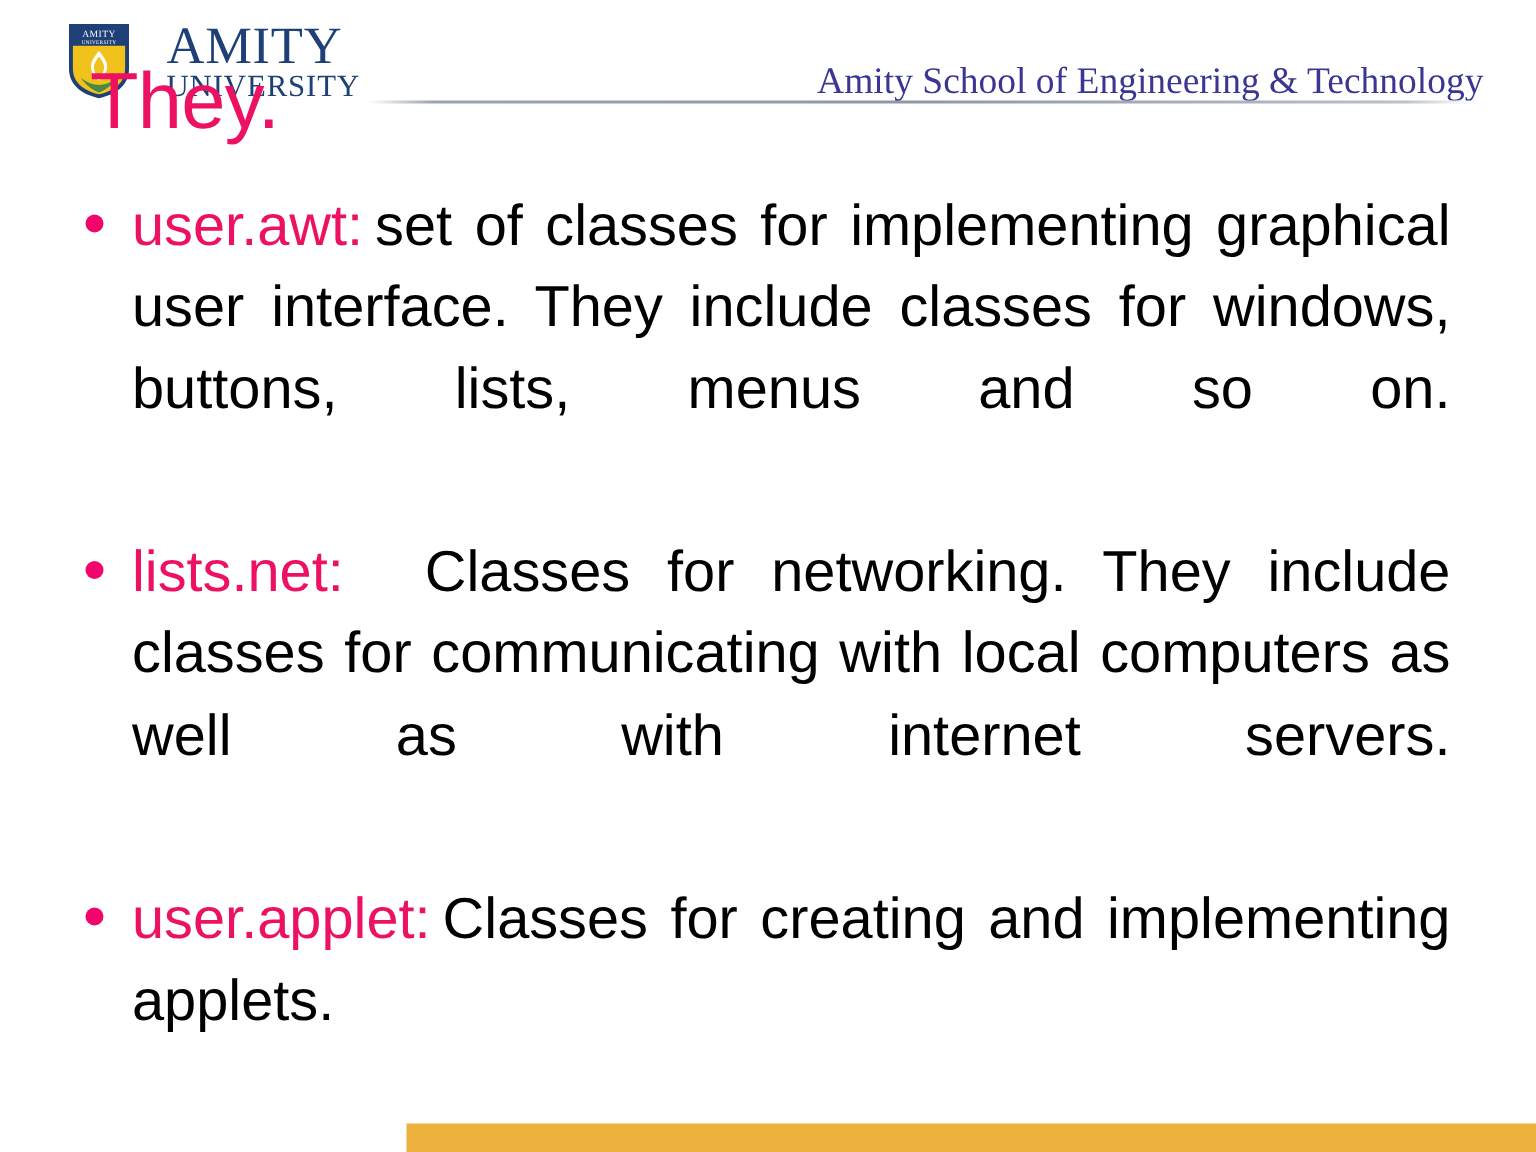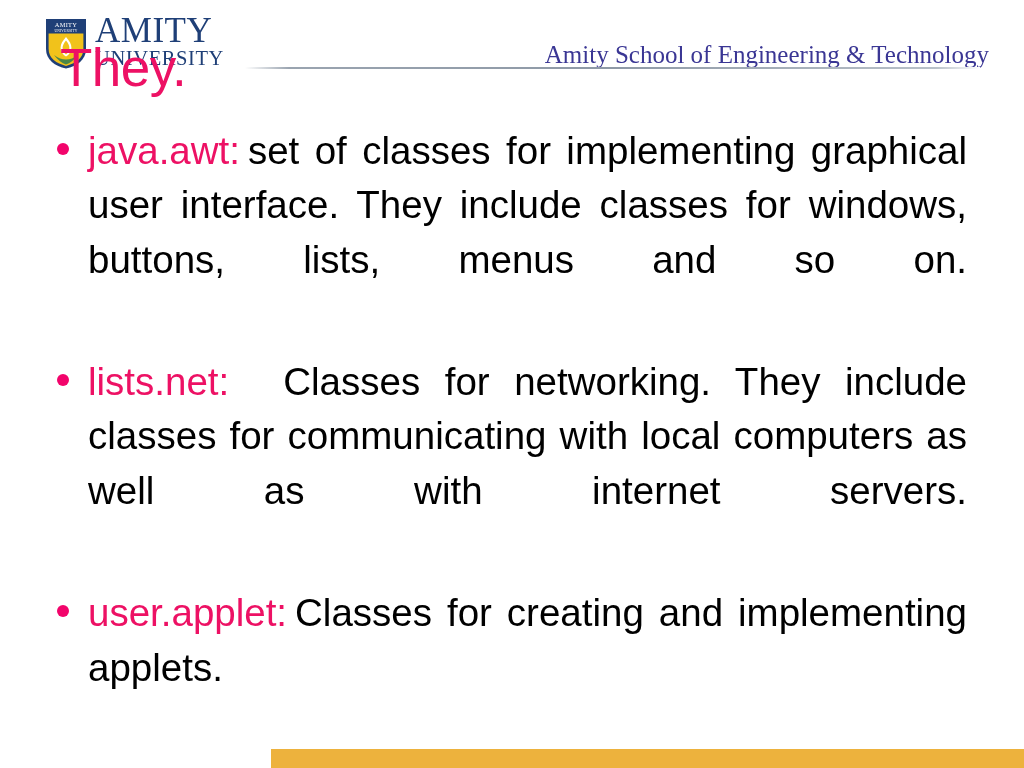--- a/index.html
+++ b/index.html
@@ -30,22 +30,22 @@
     top: 0;
     width: 1024px;
     height: 80px;
   }
 
   .logo-block {
     position: absolute;
     left: 44px;
     top: 14px;
     display: flex;
-    align-items: flex-end;
-    gap: 7px;
+    align-items: flex-start;
+    gap: 23px;
   }
 
   .shield {
     width: 44px;
     height: 53px;
     display: block;
   }
 
   .wordmark {
     display: flex;
@@ -200,21 +200,21 @@
 
     <div class="header-rule"></div>
   </div>
 
   <div class="slide-title">They.</div>
 
   <div class="body-area">
 
     <div class="bullet-row">
       <span class="bullet-dot"></span>
-      <div class="bullet-text"><span class="kw">java.awt:</span><span class="gap-small"></span><span>set of classes for implementing graphical user interface. They include classes for windows, buttons, lists, menus and so on.</span></div>
+      <div class="bullet-text"><span class="kw">user.awt:</span><span class="gap-small"></span><span>set of classes for implementing graphical user interface. They include classes for windows, buttons, lists, menus and so on.</span></div>
     </div>
 
     <div class="bullet-row">
       <span class="bullet-dot"></span>
       <div class="bullet-text"><span class="kw">lists.net:</span><span class="gap-wide"></span><span>Classes for networking. They include classes for communicating with local computers as well as with internet servers.</span></div>
     </div>
 
     <div class="bullet-row">
       <span class="bullet-dot"></span>
       <div class="bullet-text"><span class="kw">user.applet:</span><span class="gap-small"></span><span>Classes for creating and implementing applets.</span></div>

